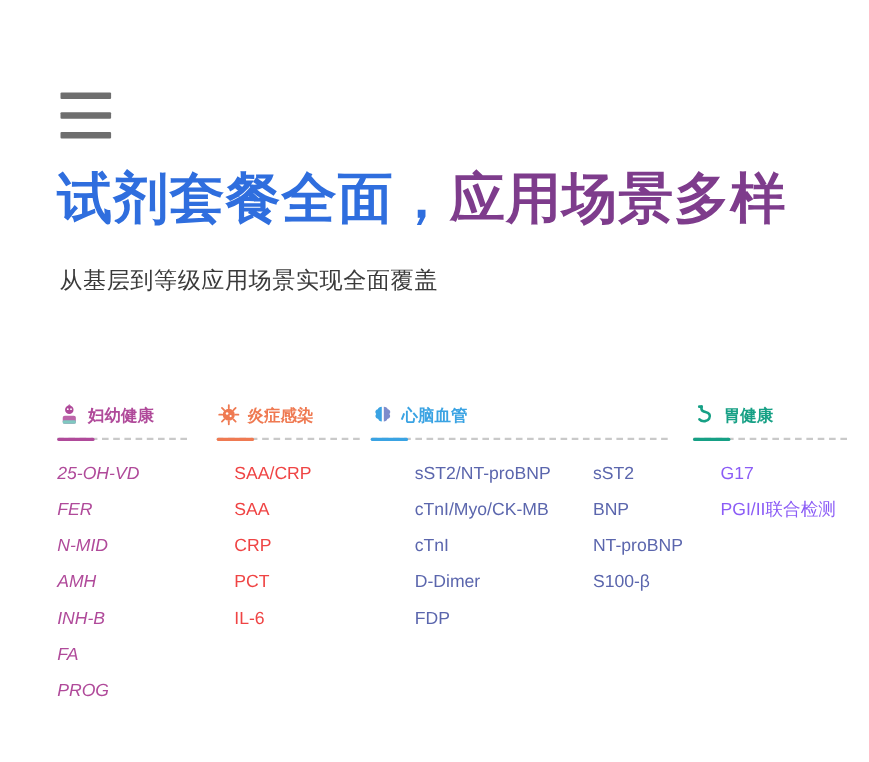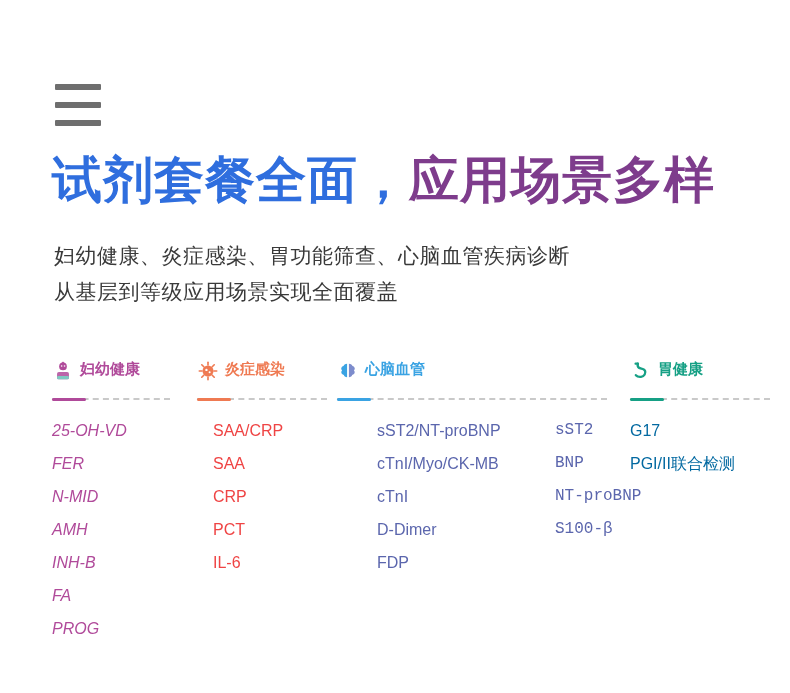--- a/index.html
+++ b/index.html
@@ -73,21 +73,21 @@
     left: 52px;
     top: 360px;
     width: 700px;
   }
   .col {
     position: absolute;
     top: 0;
   }
   .col-head {
     display: flex;
-    align-items: flex-start;
+    align-items: flex-end;
     gap: 6px;
     height: 28px;
   }
   .col-title {
     font-size: 15px;
     font-weight: bold;
     white-space: nowrap;
   }
   .col-rule {
     margin-top: 10px;
@@ -119,42 +119,41 @@
 
   .c-inflam .col-title { color: #ef7a52; }
   .c-inflam .item { color: #ef4444; margin-left: 16px; }
   .c-inflam .solid { background: #ef7a52; }
 
   .c-cardio .col-title { color: #3aa3e3; }
   .c-cardio .item { color: #5b66ad; margin-left: 40px; }
   .c-cardio .solid { background: #3aa3e3; }
 
   .c-gastro .col-title { color: #16a085; }
-  .c-gastro .item { color: #0369a1; }
+  .c-gastro .item { color: #8b5cf6; margin-left: 25px; }
   .c-gastro .solid { background: #16a085; }
 
   .icon { display: inline-flex; align-items: center; justify-content: center; }
 </style>
 </head>
 <body>
 
 <div class="page">
 
   <div class="menu-btn">
     <div class="bar"></div>
     <div class="bar"></div>
     <div class="bar"></div>
   </div>
 
   <div class="headline">
     <span class="seg1">试剂套餐全面</span><span class="comma">，</span><span class="seg2">应用场景多样</span>
   </div>
 
   <div class="subtitle">
-    <div>妇幼健康、炎症感染、胃功能筛查、心脑血管疾病诊断</div>
     <div>从基层到等级应用场景实现全面覆盖</div>
   </div>
 
   <div class="columns">
 
     <div class="col c-maternal" style="left:0px; width:118px;">
       <div class="col-head">
         <span class="icon">
           <svg width="22" height="22" viewBox="0 0 24 24">
             <circle cx="12" cy="7" r="4.2" fill="#b04a9a"></circle>
@@ -228,21 +227,21 @@
           <span class="solid"></span>
         </div>
       <div class="items" style="position:relative; height:180px;">
         <div style="position:absolute; left:0; top:0;">
           <div class="item">sST2/NT-proBNP</div>
           <div class="item">cTnI/Myo/CK-MB</div>
           <div class="item">cTnI</div>
           <div class="item">D-Dimer</div>
           <div class="item">FDP</div>
         </div>
-        <div style="position:absolute; left:178px; top:0;font-family:Liberation Mono, monospace;">
+        <div style="position:absolute; left:162px; top:0;">
           <div class="item">sST2</div>
           <div class="item">BNP</div>
           <div class="item">NT-proBNP</div>
           <div class="item">S100-β</div>
         </div>
       </div>
     </div>
 
     <div class="col c-gastro" style="left:578px; width:140px;">
       <div class="col-head">

